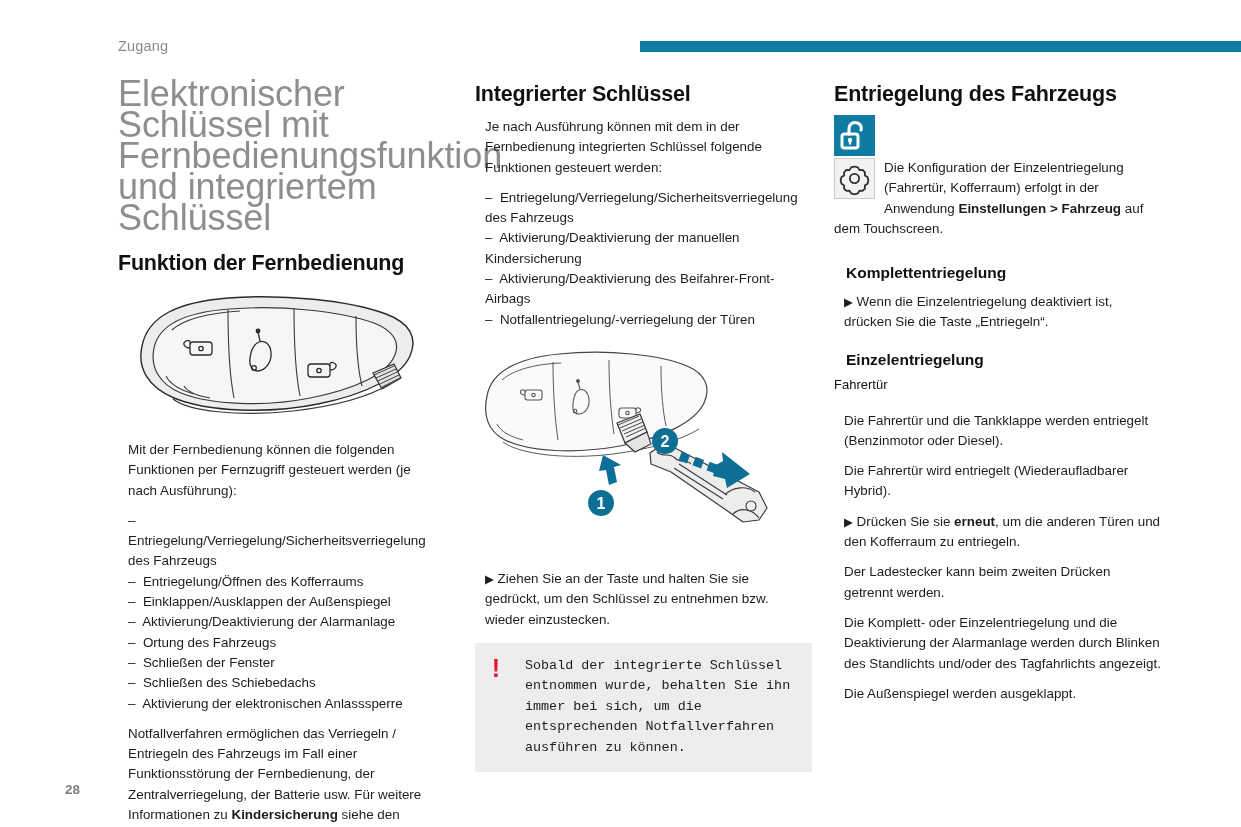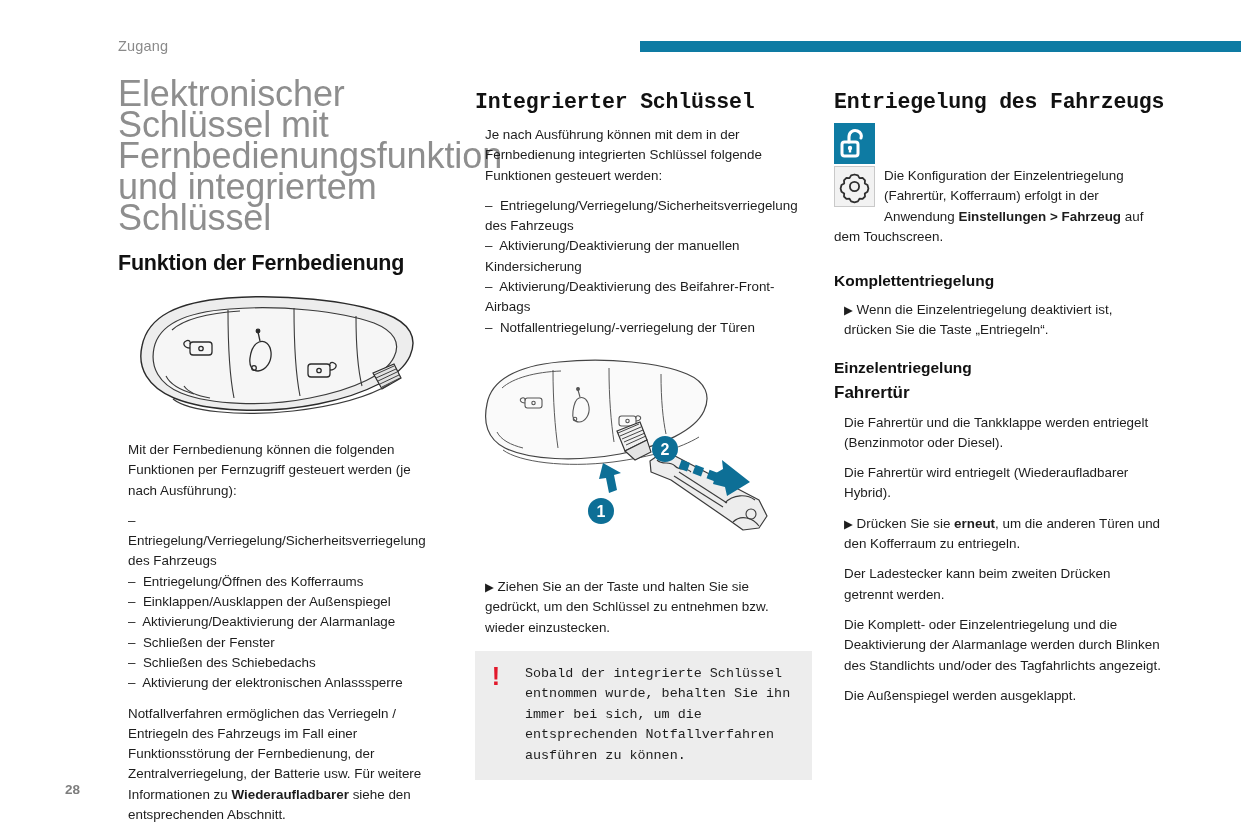--- a/index.html
+++ b/index.html
@@ -38,28 +38,28 @@
   h1.chapter{
     margin:0 0 6px 0;
     font-size:36px;line-height:31px;font-weight:400;
     color:#8e8e8e;letter-spacing:-.1px;
   }
   h2.sec{
     margin:18px 0 8px 0;
     font-size:21.5px;line-height:25px;font-weight:bold;color:#111;
     letter-spacing:-.2px;
   }
-  h2.sec.first{margin-top:12px;font-family:Liberation Mono, monospace;}
+  h2.sec.first{margin-top:4px;}
   h3.sub{
-    margin:17px 0 4px 0;
+    margin:17px 0 4px 12px;
     font-size:15.5px;line-height:19px;font-weight:bold;color:#111;
   }
   h4.subsub{
-    margin:7px 0 11px 0;
-    font-size:17px;line-height:18px;font-weight:bold;color:#111;
+    margin:7px 0 17px 0;
+    font-size:13px;line-height:18px;font-weight:normal;color:#111;
   }
   p.body{
     margin:10px;
     font-size:13.4px;line-height:20.3px;color:#1d1d1d;
   }
   p.body b{font-weight:bold;text-align:right;}
   .dash{display:block;}
   .tri{font-size:11.5px;line-height:20.3px;}
 
   
@@ -169,26 +169,27 @@
         </g>
       </svg>
     </div>
 
     <p class="body">Mit der Fernbedienung können die folgenden Funktionen per Fernzugriff gesteuert werden (je nach Ausführung):</p>
     <p class="body" id="leftBullets">
         <span class="dash">–&nbsp; Entriegelung/Verriegelung/Sicherheitsverriegelung des Fahrzeugs</span>
         <span class="dash">–&nbsp; Entriegelung/Öffnen des Kofferraums</span>
         <span class="dash">–&nbsp; Einklappen/Ausklappen der Außenspiegel</span>
         <span class="dash">–&nbsp; Aktivierung/Deaktivierung der Alarmanlage</span>
+        <span class="dash">–&nbsp; Ortung des Fahrzeugs</span>
         <span class="dash">–&nbsp; Schließen der Fenster</span>
         <span class="dash">–&nbsp; Schließen des Schiebedachs</span>
         <span class="dash">–&nbsp; Aktivierung der elektronischen Anlasssperre</span>
       </p>
     <p class="body">
-      <span>Notfallverfahren ermöglichen das Verriegeln / Entriegeln des Fahrzeugs im Fall einer Funktionsstörung der Fernbedienung, der Zentralverriegelung, der Batterie usw. Für weitere Informationen zu </span><b>Wiederaufladbarer</b><span> siehe den entsprechenden Abschnitt.</span>
+      <span>Notfallverfahren ermöglichen das Verriegeln / Entriegeln des Fahrzeugs im Fall einer Funktionsstörung der Fernbedienung, der Zentralverriegelung, der Batterie usw. Für weitere Informationen zu </span><b>Kindersicherung</b><span> siehe den entsprechenden Abschnitt.</span>
     </p>
   </div>
 
   <div class="col col-2">
 
     <h2 class="sec first">Integrierter Schlüssel</h2>
 
     <p class="body">Je nach Ausführung können mit dem in der Fernbedienung integrierten Schlüssel folgende Funktionen gesteuert werden:</p>
     <p class="body" id="midBullets">
         <span class="dash">–&nbsp; Entriegelung/Verriegelung/Sicherheitsverriegelung des Fahrzeugs</span>

